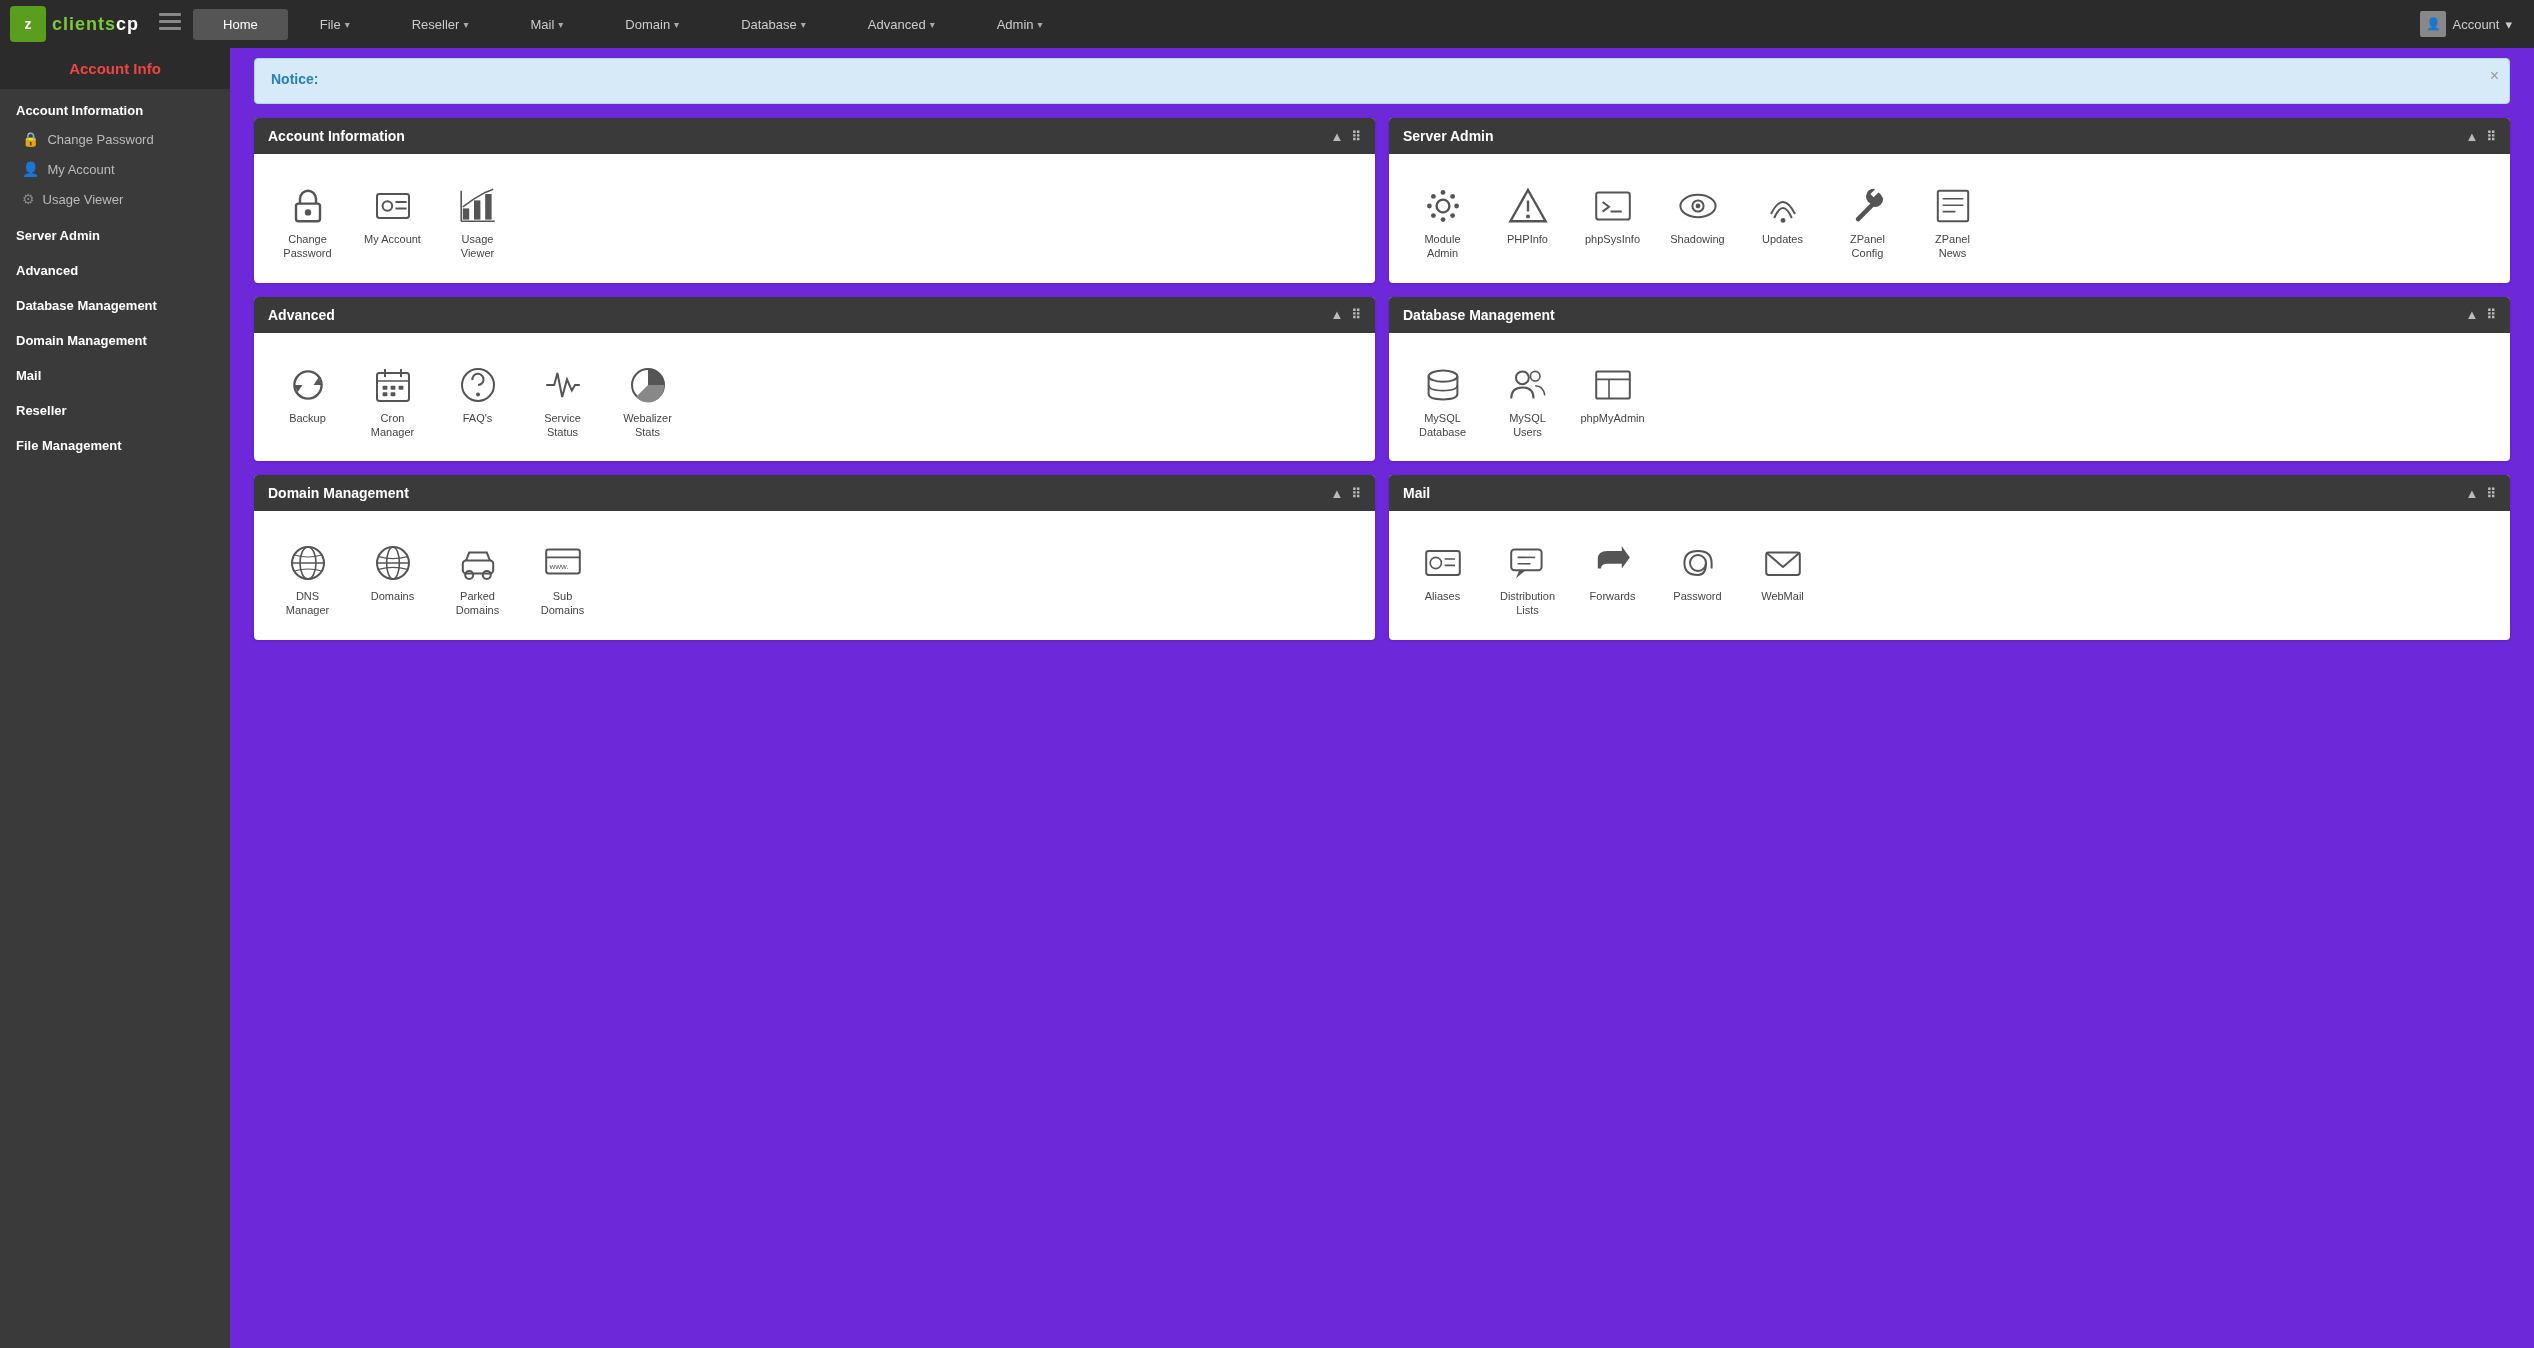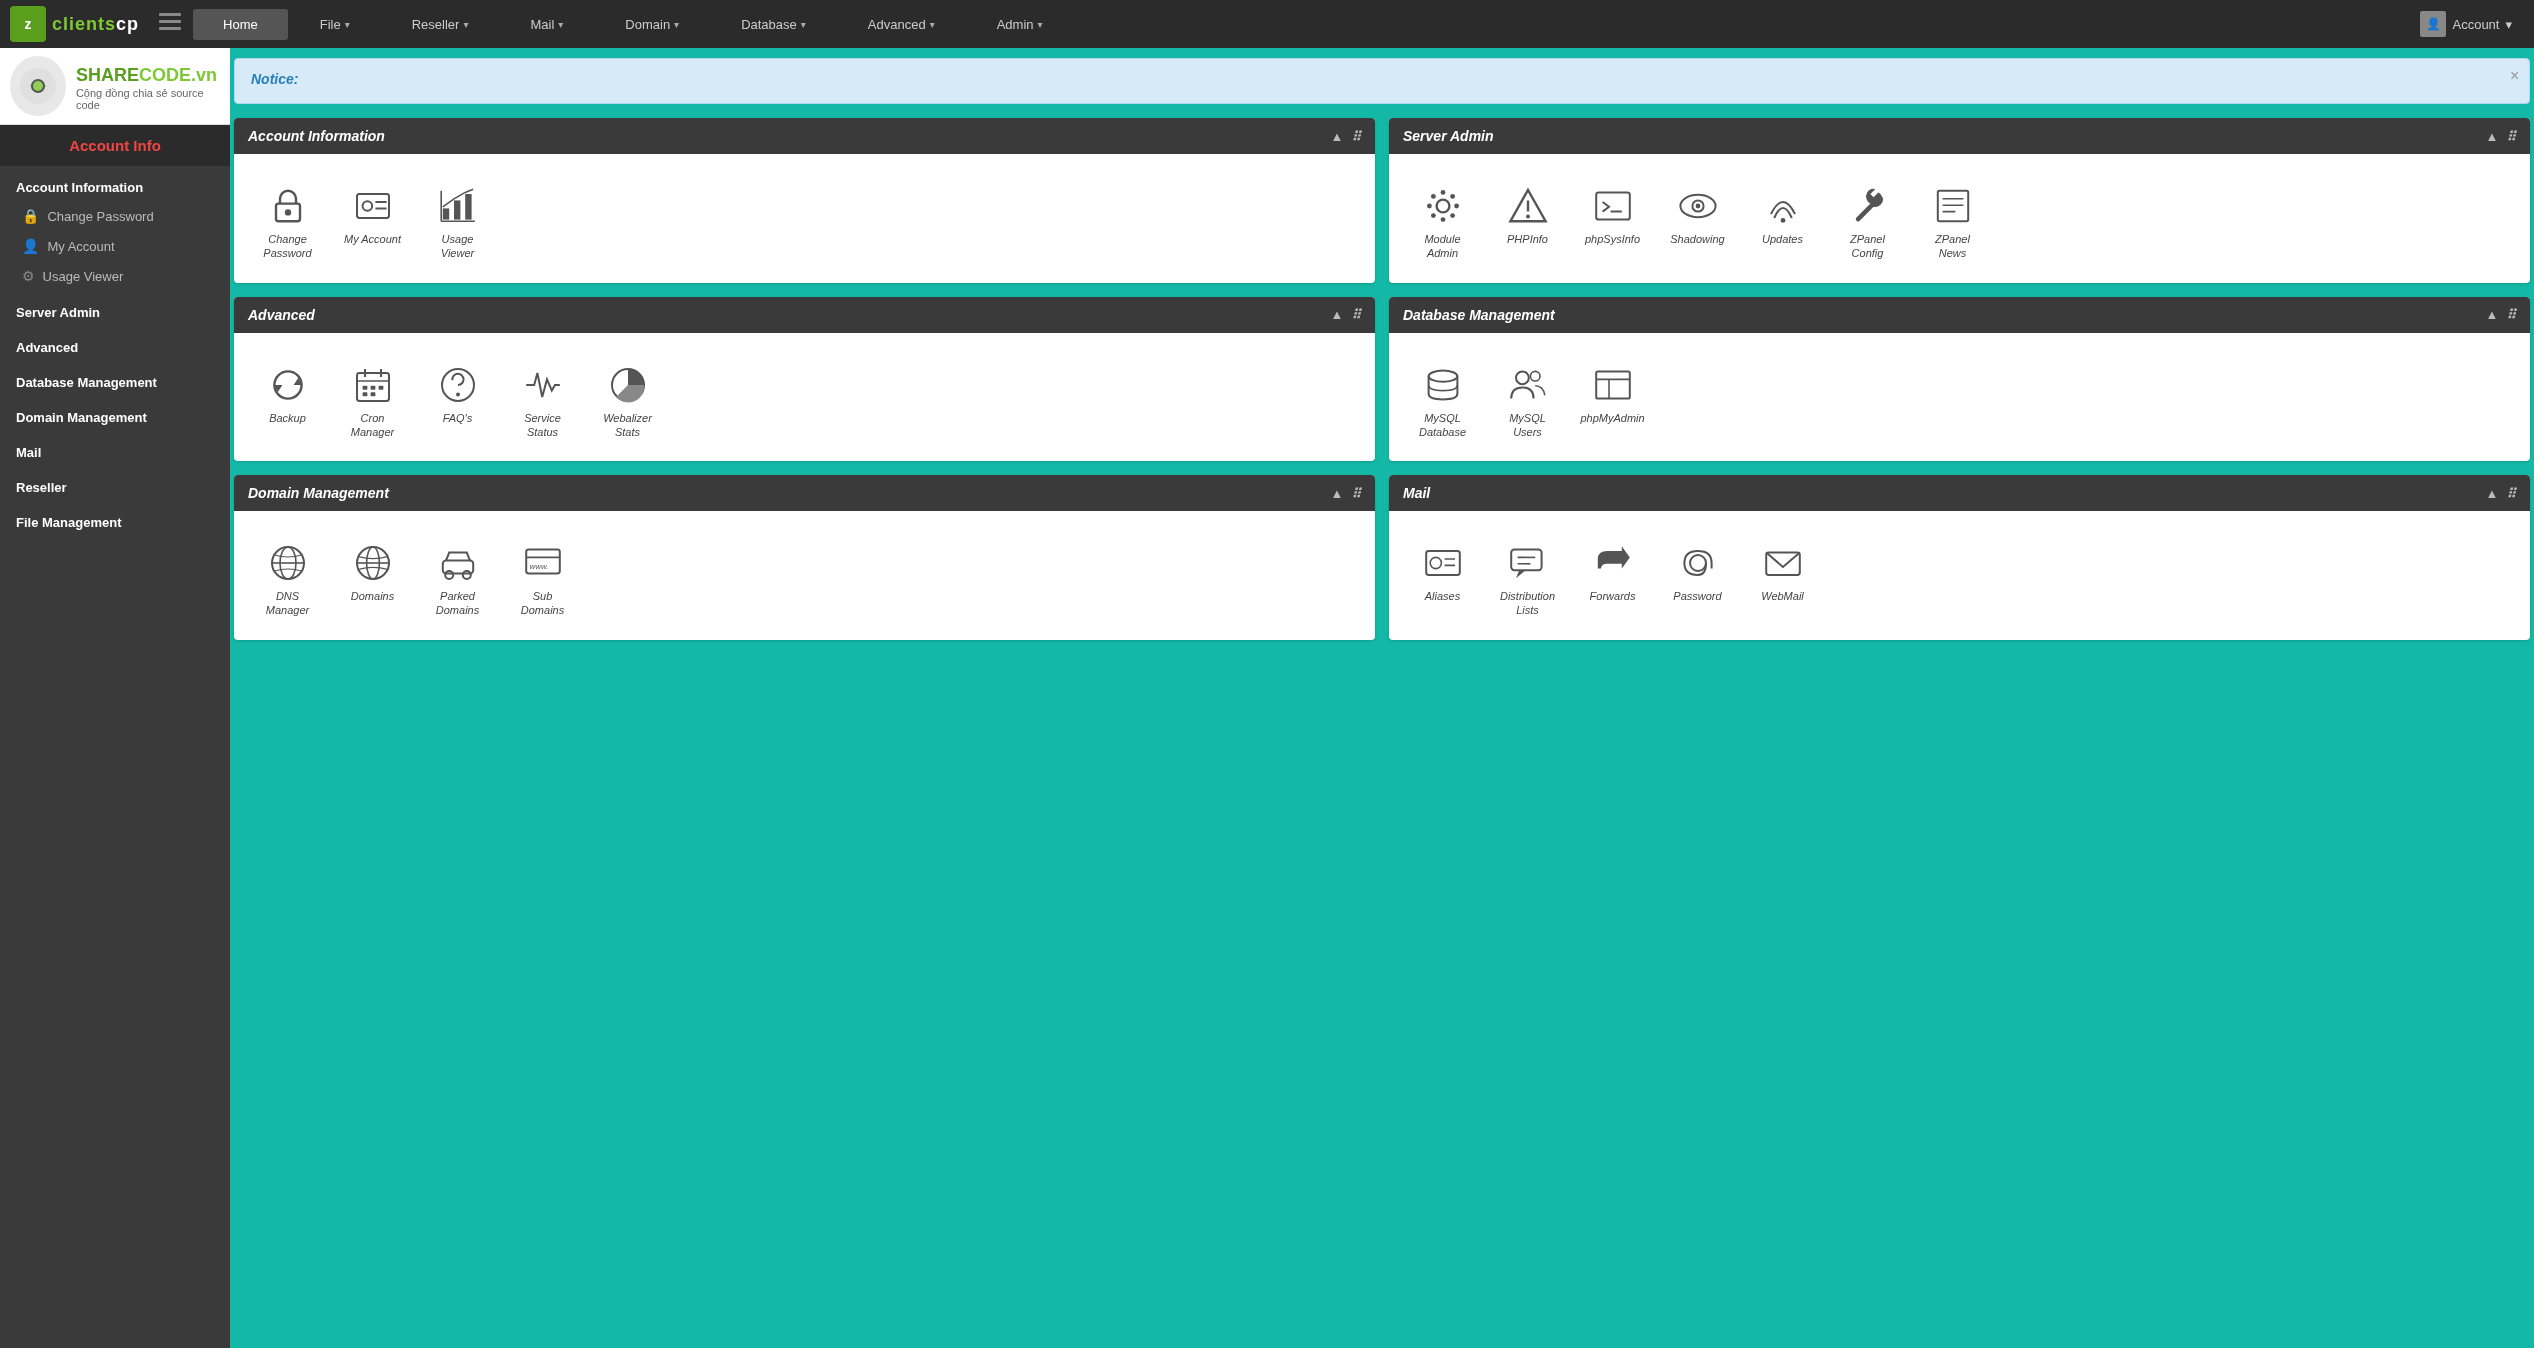--- a/index.html
+++ b/index.html
@@ -117,23 +117,22 @@
     }
     .sc-text .sc-title {
       font-size: 22px;
       font-weight: bold;
     }
     .sc-text .sc-subtitle { font-size: 11px; color: #666; }
 
     
     .main-content {
       flex: 1;
-      padding: 10px 4px;
-      background: #14b8a6;
-      font-style: italic;
+      padding: 10px 24px;
+      background: #6d28d9;
     }
 
     
     .notice-box {
       background: #d6eaf8;
       border: 1px solid #aed6f1;
       border-radius: 4px;
       padding: 12px 16px;
       margin-bottom: 14px;
       position: relative;
@@ -261,35 +260,20 @@
     <div class="account-avatar">👤</div>
     <span>Account</span>
     <span class="arrow">▾</span>
   </div>
 </nav>
 
 <div class="layout">
 
   <aside class="sidebar">
 
-    <div class="sharecode-banner" style="background:white; border-bottom:1px solid #ddd; padding:8px 10px;">
-      <div class="sc-logo">
-        <svg width="40" height="40" viewBox="0 0 40 40">
-          <circle cx="20" cy="20" r="18" fill="#e0e0e0"></circle>
-          <path d="M12 20 Q20 8 28 20 Q20 32 12 20Z" fill="#7dc935" opacity="0.8"></path>
-          <circle cx="20" cy="20" r="6" fill="none" stroke="#555" stroke-width="2"></circle>
-        </svg>
-      </div>
-      <div class="sc-text">
-        <div class="sc-title">
-          <span style="color:#5a9e1e; font-weight:bold; font-size:18px;">SHARE</span><span style="color:#7dc935; font-weight:bold; font-size:18px;">CODE</span><span style="color:#7dc935; font-weight:bold; font-size:18px;">.vn</span>
-        </div>
-        <div class="sc-subtitle">Cộng đồng chia sẻ source code</div>
-      </div>
-    </div>
 
     <div class="sidebar-header">Account Info</div>
 
     <div class="sidebar-section-title">Account Information</div>
     <div class="sidebar-item">
       <span class="s-icon">🔒</span>
       <span>Change Password</span>
     </div>
     <div class="sidebar-item">
       <span class="s-icon">👤</span>

